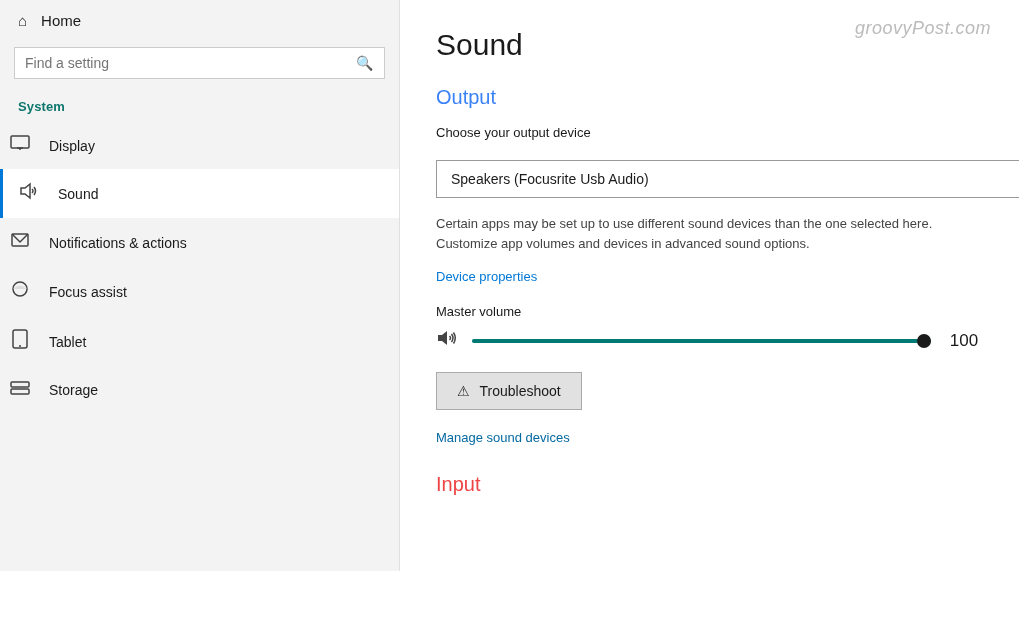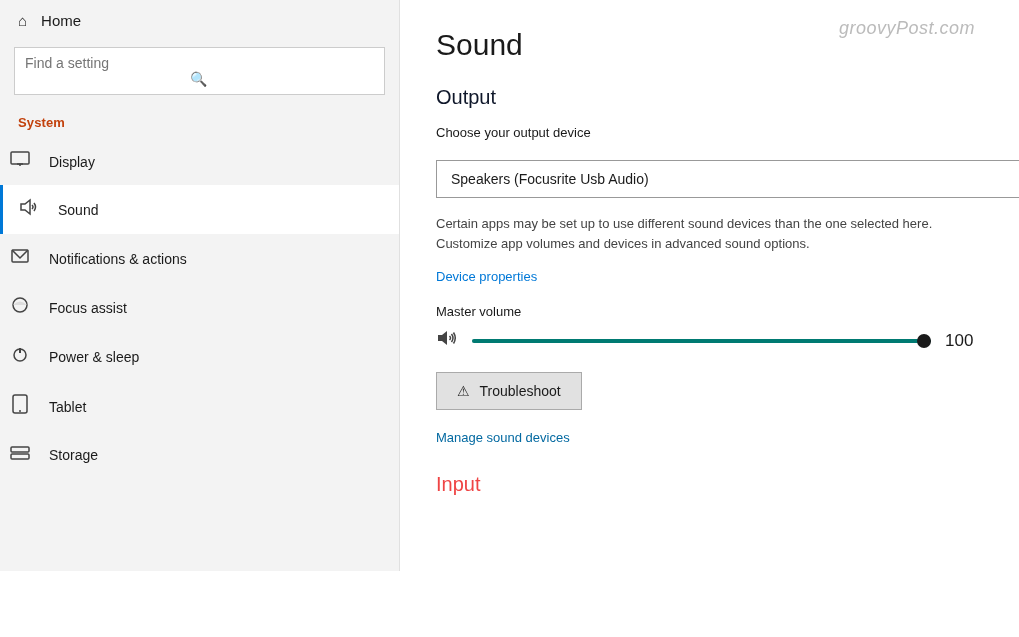--- a/index.html
+++ b/index.html
@@ -34,40 +34,39 @@
       color: #1a1a1a;
     }
 
     .search-box {
       margin: 6px 14px 14px 14px;
       display: flex;
       align-items: center;
       background: #fff;
       border: 1px solid #ccc;
       padding: 7px 10px;
-      gap: 0;
-      flex-direction: column;
+      gap: 22px;
     }
     .search-box input {
       border: none;
       outline: none;
       font-size: 14px;
       width: 100%;
       background: transparent;
       color: #555;
     }
     .search-icon-char {
       color: #555;
       font-size: 14px;
     }
 
     .sidebar-section-label {
       font-size: 13px;
       font-weight: 700;
-      color: #c2410c;
+      color: #0f766e;
       padding: 6px 18px 8px 18px;
       letter-spacing: 0.01em;
     }
 
     .sidebar-item {
       display: flex;
       align-items: center;
       gap: 18px;
       padding: 13px 9px;
       font-size: 14px;
@@ -93,39 +92,39 @@
       flex: 1;
       background: #fff;
       padding: 28px 36px 28px 36px;
       overflow-y: auto;
       position: relative;
     }
 
     .watermark {
       position: absolute;
       top: 18px;
-      right: 44px;
+      right: 28px;
       font-size: 18px;
       color: #bbb;
       font-style: italic;
       letter-spacing: 0.5px;
       user-select: none;
     }
 
     .page-title {
       font-size: 30px;
       font-weight: 300;
       color: #1a1a1a;
       margin-bottom: 24px;
     }
 
     .section-title {
       font-size: 20px;
       font-weight: 400;
-      color: #0f172a;
+      color: #3b82f6;
       margin-bottom: 16px;
     }
 
     .output-label {
       font-size: 13px;
       color: #1a1a1a;
       margin-bottom: 20px;
     }
 
     .device-select {
@@ -203,21 +202,21 @@
       height: 14px;
       background: #1a1a1a;
       border-radius: 50%;
     }
 
     .volume-value {
       font-size: 17px;
       font-weight: 400;
       color: #1a1a1a;
       min-width: 38px;
-      text-align: left;
+      text-align: center;
     }
 
     .troubleshoot-btn {
       display: flex;
       align-items: center;
       gap: 10px;
       background: #e1e1e1;
       border: 1px solid #aaa;
       padding: 10px 20px;
       cursor: pointer;
@@ -298,29 +297,20 @@
   <div class="sidebar-item">
     <span class="item-icon">
       <svg width="18" height="18" viewBox="0 0 18 18">
           <circle cx="9" cy="9" r="7" fill="none" stroke="#444" stroke-width="1.5"></circle>
           <path d="M2,9 Q9,2 16,9" fill="#ddd" stroke="none"></path>
         </svg>
     </span>
     <span>Focus assist</span>
   </div>
 
-  <div class="sidebar-item">
-    <span class="item-icon">
-      <svg width="18" height="18" viewBox="0 0 18 18">
-          <circle cx="9" cy="10" r="6" fill="none" stroke="#444" stroke-width="1.5"></circle>
-          <line x1="9" y1="3" x2="9" y2="8" stroke="#444" stroke-width="2"></line>
-        </svg>
-    </span>
-    <span>Power &amp; sleep</span>
-  </div>
 
   <div class="sidebar-item">
     <span class="item-icon">
       <svg width="16" height="20" viewBox="0 0 16 20">
           <rect x="1" y="1" width="14" height="18" rx="2" fill="none" stroke="#444" stroke-width="1.5"></rect>
           <circle cx="8" cy="17" r="1" fill="#444"></circle>
         </svg>
     </span>
     <span>Tablet</span>
   </div>

